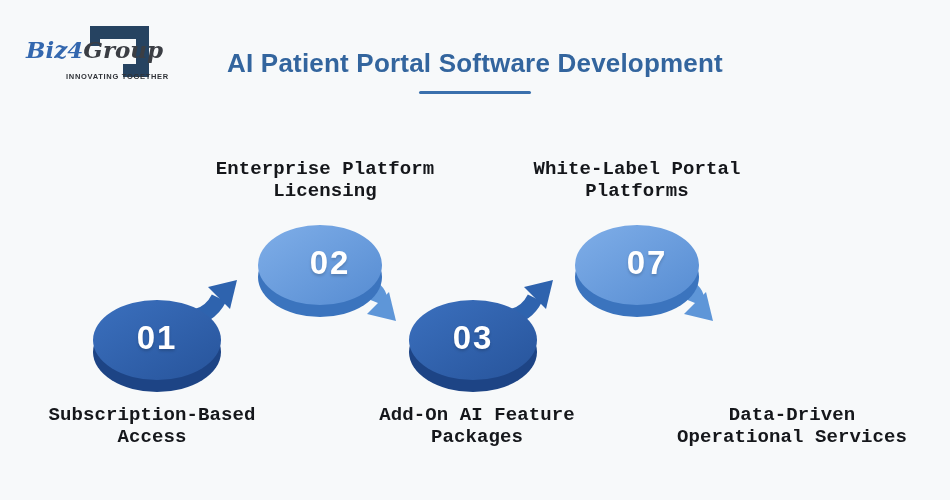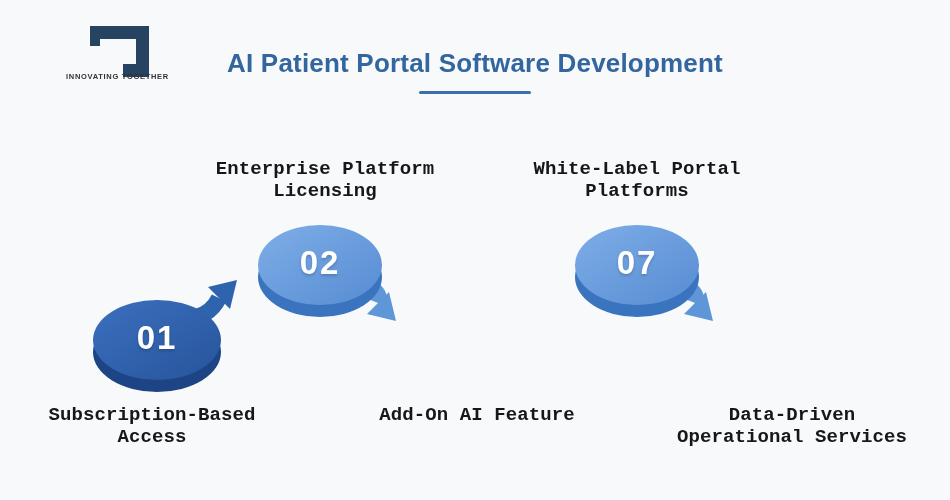--- a/index.html
+++ b/index.html
@@ -44,21 +44,21 @@
   .badge-04 { left: 559px; top: 195px; }
   .badge-05 { left: 710px; top: 258px; }
 
   .badge-num {
     position: absolute; z-index: 2;
     transform: translate(-50%, -55%);
     color: #FFFFFF; font-size: 33px; font-weight: 700; letter-spacing: 2px;
     text-shadow: 0 2px 3px rgba(0,0,0,0.18);
   }
   .num-dark  { left: 78px; top: 82px; }
-  .num-light { left: 78px; top: 70px; }
+  .num-light { left: 88px; top: 70px; }
 
   
   .step-label {
     position: absolute; width: 300px; text-align: center;
     font-size: 19px; font-weight: 600; color: #15171B; line-height: 1.18;
     letter-spacing: 0.1px;
     font-family: Liberation Mono, monospace;
   }
   .label-1 { left: 2px;  top: 404px; }
   .label-2 { left: 175px; top: 158px; }
@@ -71,20 +71,23 @@
 
 <div class="canvas">
 
   <div class="logo">
     <svg class="logo-mark" width="72" height="62" viewBox="0 0 72 62">
       <rect x="5" y="8" width="59" height="13" fill="#264361"></rect>
       <rect x="5" y="21" width="10" height="7" fill="#264361"></rect>
       <rect x="51" y="21" width="13" height="34" fill="#264361"></rect>
       <rect x="38" y="46" width="26" height="13" fill="#264361"></rect>
     </svg>
+    <div class="brand">
+      <span class="b-blue">Biz</span><span class="b-blue">4</span><span class="b-gray">Group</span>
+    </div>
     <div class="tagline">INNOVATING TOGETHER</div>
   </div>
 
   <div class="title-block">
     <div class="title-line2">AI Patient Portal Software Development</div>
     <div class="title-underline"></div>
   </div>
 
   <div class="badge badge-01">
     <svg viewBox="0 0 180 150" width="180" height="150">
@@ -119,20 +122,39 @@
         <polygon points="154,126 147,97 125,119" fill="#5E96D8"></polygon>
       </g>
       <g>
         <ellipse cx="78" cy="82" rx="62" ry="40" fill="#3B74BE"></ellipse>
         <ellipse cx="78" cy="70" rx="62" ry="40" fill="url(#g2)"></ellipse>
       </g>
     </svg>
     <div class="badge-num num-light">02</div>
   </div>
 
+  <div class="badge badge-03">
+    <svg viewBox="0 0 180 150" width="180" height="150">
+      <defs>
+        <linearGradient id="g3" x1="0%" y1="0%" x2="100%" y2="100%">
+          <stop offset="0%" stop-color="#3B70BE"></stop>
+            <stop offset="100%" stop-color="#27549B"></stop>
+        </linearGradient>
+      </defs>
+      <g>
+        <path d="M75 55 C110 66 130 60 140 40" fill="none" stroke="#2E63AE" stroke-width="16"></path>
+        <polygon points="158,22 151,51 129,29" fill="#2E63AE"></polygon>
+      </g>
+      <g>
+        <ellipse cx="78" cy="94" rx="64" ry="40" fill="#1D4485"></ellipse>
+        <ellipse cx="78" cy="82" rx="64" ry="40" fill="url(#g3)"></ellipse>
+      </g>
+    </svg>
+    <div class="badge-num num-dark">03</div>
+  </div>
 
   <div class="badge badge-04">
     <svg viewBox="0 0 180 150" width="180" height="150">
       <defs>
         <linearGradient id="g4" x1="0%" y1="0%" x2="100%" y2="100%">
           <stop offset="0%" stop-color="#7FAEE8"></stop>
             <stop offset="100%" stop-color="#568CD2"></stop>
         </linearGradient>
       </defs>
       <g>
@@ -151,20 +173,21 @@
   <div class="step-label label-1">
     <div>Subscription-Based</div>
     <div>Access</div>
   </div>
   <div class="step-label label-2">
     <div>Enterprise Platform</div>
     <div>Licensing</div>
   </div>
   <div class="step-label label-3">
     <div>Add-On AI Feature</div>
+    <div>Packages</div>
   </div>
   <div class="step-label label-5">
     <div>Data-Driven</div>
     <div>Operational Services</div>
   </div>
   <div class="step-label label-4">
     <div>White-Label Portal</div>
     <div>Platforms</div>
   </div>
 

